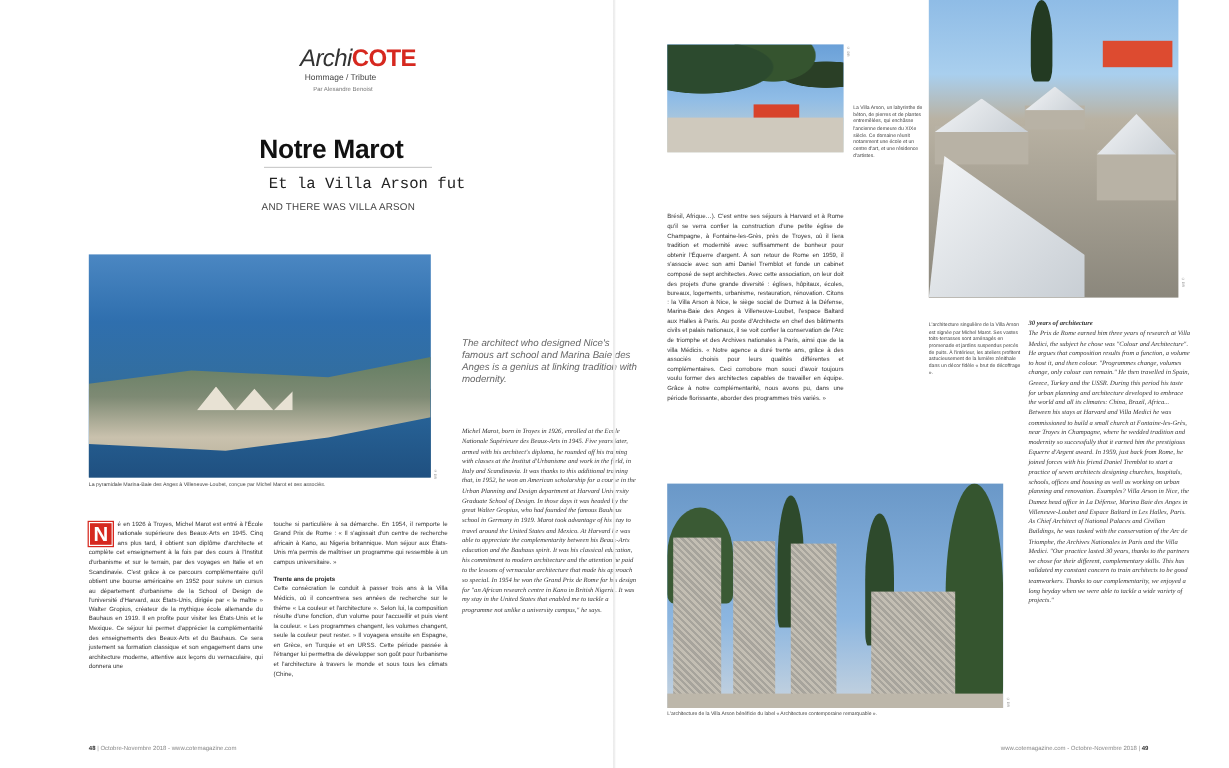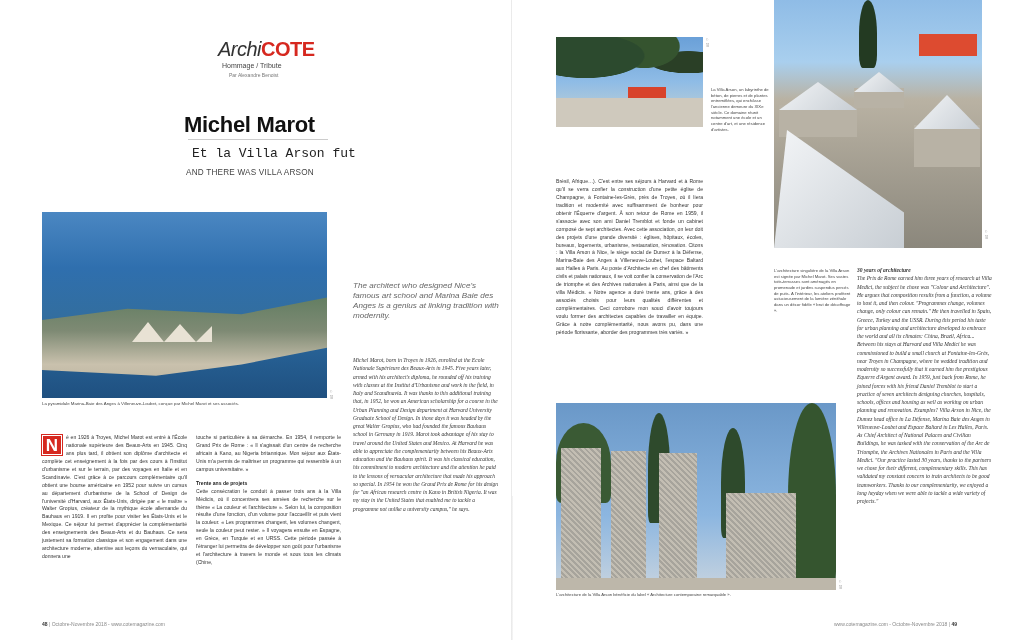--- a/index.html
+++ b/index.html
@@ -1,18 +1,18 @@
 <!DOCTYPE html>
 <html><head>
 <meta charset="utf-8">
 <style>
   * { box-sizing: border-box; margin: 0; padding: 0; }
   html, body { width: 1024px; height: 640px; background: #ffffff; overflow: hidden; }
   body { position: relative; font-family: "Liberation Sans", sans-serif; color: #2a2a2a; }
-  .page { position: absolute; top: 0; height: 496px; background: #ffffff; }
+  .page { position: absolute; top: 0; height: 496px; background: #ffffff; margin-left: 32px; }
   .page-left { left: 0; width: 512px; }
   .page-right { left: 512px; width: 512px; }
   .gutter { position: absolute; left: 511px; top: 0; width: 2px; height: 640px; background: linear-gradient(to right, #e6e6e6, #f7f7f7); }
 
   
   .logo { position: absolute; left: 218px; top: 38px; font-size: 20px; letter-spacing: -0.5px; }
   .logo .a { color: #333; font-style: italic; font-weight: normal; }
   .logo .b { color: #d6281f; font-weight: bold; }
   .rubric { position: absolute; left: 222px; top: 62px; font-size: 7px; color: #444; }
   .byline { position: absolute; left: 229px; top: 72px; font-size: 5px; color: #777; }
@@ -61,21 +61,21 @@
   .footer b { color: #333; }
 </style>
 </head>
 <body>
 
 <div class="page page-left">
   <div class="logo"><span class="a">Archi</span><span class="b">COTE</span></div>
   <div class="rubric">Hommage / Tribute</div>
   <div class="byline">Par Alexandre Benoist</div>
 
-  <div class="title">Michel Marot</div>
+  <div class="title">Notre Marot</div>
   <div class="title-rule"></div>
   <div class="subtitle">Et la Villa Arson fut</div>
   <div class="subtitle-en">AND THERE WAS VILLA ARSON</div>
 
   <div class="photo photo-marina">
     <div class="sea"></div>
     <div class="land"></div>
     <div class="building"></div>
   </div>
   <div class="photo-credit" style="left:329px; top:390px;">© DR</div>

